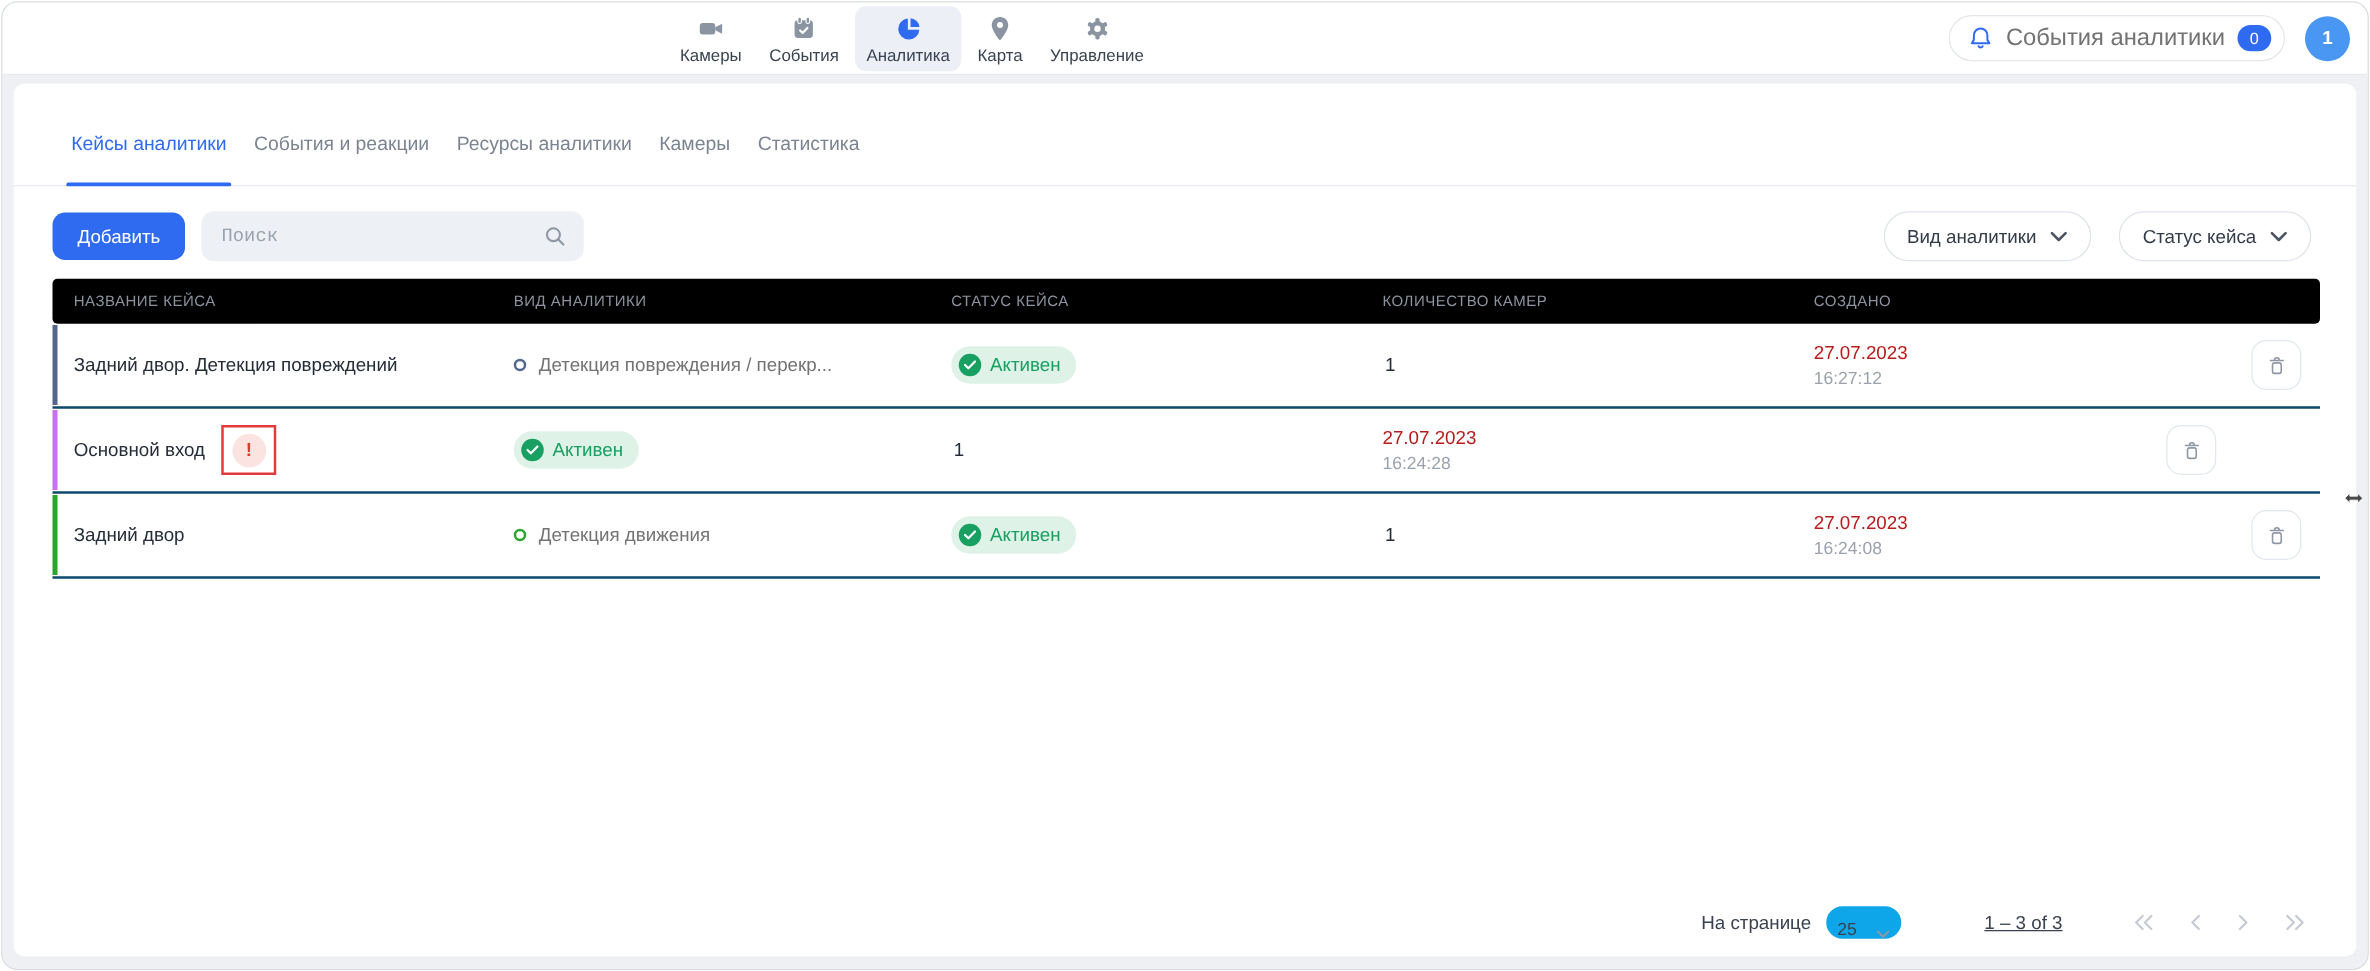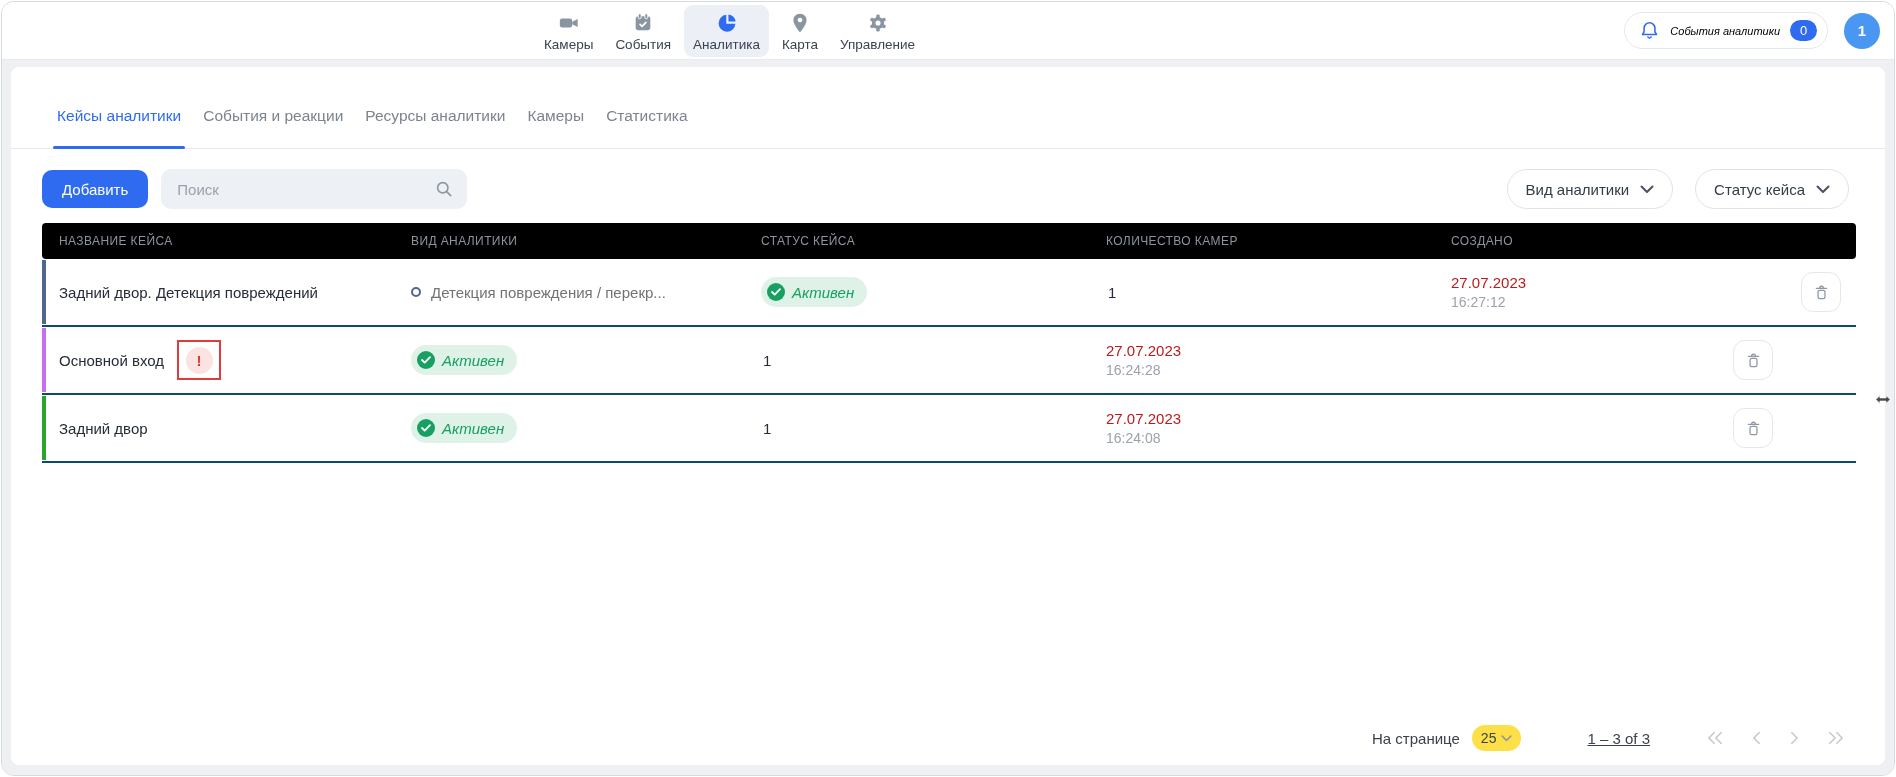--- a/index.html
+++ b/index.html
@@ -13,21 +13,21 @@
   .topbar { position:relative; height:58px; background:#fff; border-bottom:1px solid #e7eaee; flex:0 0 auto; }
   .topnav { position:absolute; left:533px; top:3px; display:flex; align-items:flex-start; gap:4px; }
   .nav-item { display:flex; flex-direction:column; align-items:center; gap:2px;
     padding:6px 9px 5px; border-radius:9px; cursor:pointer; }
   .nav-item .nico { width:24px; height:24px; display:flex; align-items:center; justify-content:center; }
   .nav-item .nlabel { font-size:13.5px; color:#3a4350; white-space:nowrap; }
   .nav-item.active { background:#edeff6; }
   .topbar-right { position:absolute; right:14px; top:10px; display:flex; align-items:center; gap:16px; }
   .events-btn { display:flex; align-items:center; gap:10px; height:37px; padding:0 10px 0 14px;
     border:1px solid #e3e6eb; border-radius:19px; background:#fff; cursor:pointer; }
-  .events-btn .elabel { font-size:11px; color:#000000; white-space:nowrap;font-style:italic; }
+  .events-btn .elabel { font-size:19px; color:#737373; white-space:nowrap; }
   .events-badge { min-width:27px; height:21px; padding:0 8px; border-radius:11px; background:#2f6bf0;
     color:#fff; font-size:13px; display:flex; align-items:center; justify-content:center; }
   .avatar { width:36px; height:36px; border-radius:50%; background:#4a97f3; color:#fff;
     font-size:15px; font-weight:bold; display:flex; align-items:center; justify-content:center; cursor:pointer; }
 
   
   .content-outer { flex:1; background:#eef0f3; padding:7px 9px 10px; }
   .panel { position:relative; background:#fff; border-radius:8px; height:100%;
     display:flex; flex-direction:column; overflow:hidden; }
 
@@ -37,42 +37,42 @@
   .tab.active { color:#2e6bf0; }
   .tab.active::after { content:""; position:absolute; left:-4px; right:-4px; bottom:-1px;
     height:3px; border-radius:2px; background:#2e6bf0; }
 
   
   .toolbar { display:flex; align-items:center; margin:20px 36px 0 31px; flex:0 0 auto; }
   .btn-add { height:38px; padding:0 20px; border:none; border-radius:10px; background:#2f6bf0;
     color:#fff; font-size:15px; font-family:inherit; cursor:pointer; }
   .search-box { position:relative; margin-left:13px; width:306px; }
   .search-input { width:100%; height:40px; border:none; border-radius:10px; background:#edf0f4;
-    padding:0 44px 0 16px; font-size:15px; color:#0369a1; font-family:Liberation Sans, sans-serif; outline:none; }
+    padding:0 44px 0 16px; font-size:15px; color:#0369a1; font-family:Liberation Mono, monospace; outline:none; }
   .search-input::placeholder { color:#9aa2ad; }
   .search-ico { position:absolute; right:13px; top:10px; cursor:pointer; }
   .toolbar-spacer { flex:1; }
   .filters { display:flex; gap:22px; }
   .filter-pill { display:flex; align-items:center; gap:11px; height:40px; padding:0 18px;
     border:1px solid #dfe3ea; border-radius:20px; background:#fff; cursor:pointer; }
   .filter-pill .flabel { font-size:15px; color:#333c49; white-space:nowrap; }
 
   
   .table { margin:14px 29px 0 31px; flex:0 0 auto; }
   .trow { display:grid; grid-template-columns:369px 350px 345px 345px 337px 1fr; align-items:center; }
   .thead { height:36px; background:#000000; border-radius:4px; }
   .thead .th { font-size:12px; color:#8c93a0; letter-spacing:.4px; white-space:nowrap; }
   .th:first-child, .td-name { padding-left:17px; }
   .trow.tr-data { position:relative; height:68px; border-bottom:2px solid #0c4a6e; cursor:pointer; }
   .accent-bar { position:absolute; left:0; top:1px; bottom:1px; width:4px; }
   .td-name { display:flex; align-items:center; font-size:15px; color:#252d38; }
   .td-type { display:flex; align-items:center; font-size:15px; color:#737373; }
   .ring { width:10px; height:10px; border:2px solid #888; border-radius:50%; margin-right:10px; flex:0 0 auto; }
   .badge { display:inline-flex; align-items:center; gap:7px; height:30px; padding:0 13px 0 6px;
-    background:#def2e8; border-radius:16px;font-style:italic; }
+    background:#def2e8; border-radius:16px; }
   .badge .bcheck { width:18px; height:18px; border-radius:50%; background:#17a061;
     display:flex; align-items:center; justify-content:center; }
   .badge .btext { font-size:15px; color:#17a061; }
   .td-cams { font-size:15px; color:#252d38; padding-left:2px; }
   .td-created .cdate { font-size:15px; color:#b91c1c; }
   .td-created .ctime { font-size:14px; color:#9ba2ac; margin-top:3px; }
   .td-actions { justify-self:end; margin-right:15px; }
   .trash-btn { width:40px; height:40px; border:1px solid #e2e7ee; border-radius:12px; background:#fff;
     display:flex; align-items:center; justify-content:center; cursor:pointer; }
 
@@ -81,22 +81,22 @@
     display:flex; align-items:center; justify-content:center; }
   .alert-circle { width:27px; height:27px; border-radius:50%; background:#fae3e1;
     display:flex; align-items:center; justify-content:center; }
   .alert-mark { color:#d93b30; font-size:15px; font-weight:bold; }
 
   
   .panel-spacer { flex:1; }
   .pagination { flex:0 0 auto; display:flex; align-items:center; justify-content:flex-end;
     padding:0 40px 14px 0; }
   .pp-label { font-size:15px; color:#39424e; }
-  .pp-pill { margin-left:12px; display:flex; align-items:center; gap:5px; height:26px; padding:0 9px;
-    background:#fde047; border-radius:13px; cursor:pointer; }
+  .pp-pill { margin-left:12px; display:flex; align-items:flex-end; gap:16px; height:26px; padding:0 9px;
+    background:#0ea5e9; border-radius:13px; cursor:pointer; }
   .pp-value { font-size:14px; color:#39424e; }
   .range-label { margin-left:66px; font-size:15px; color:#39424e;text-decoration:underline; }
   .pager { display:flex; align-items:center; gap:27px; margin-left:56px; }
   .pager .pbtn { cursor:pointer; display:flex; align-items:center; }
 
   .mouse-cursor { position:absolute; right:3px; top:389px; }
 </style>
 </head>
 <body>
 
@@ -300,20 +300,24 @@
               </svg>
             </button>
           </div>
         </div>
 
         <div class="trow tr-data">
           <span class="accent-bar" style="background: rgb(43, 164, 43);"></span>
           <div class="td-name">
             <span>Задний двор</span>
           </div>
+          <div class="td-type">
+            <span class="ring" style="border-color: rgb(43, 164, 43);"></span>
+            <span>Детекция движения</span>
+          </div>
           <div class="td-status">
             <span class="badge">
               <span class="bcheck">
                 <svg width="10" height="8" viewBox="0 0 10 8" fill="none" stroke="#fff" stroke-width="1.8" stroke-linecap="round" stroke-linejoin="round">
                     <path d="M1 4 L3.7 6.6 L9 1.2"></path>
                   </svg>
               </span>
               <span class="btext">Активен</span>
             </span>
           </div>

